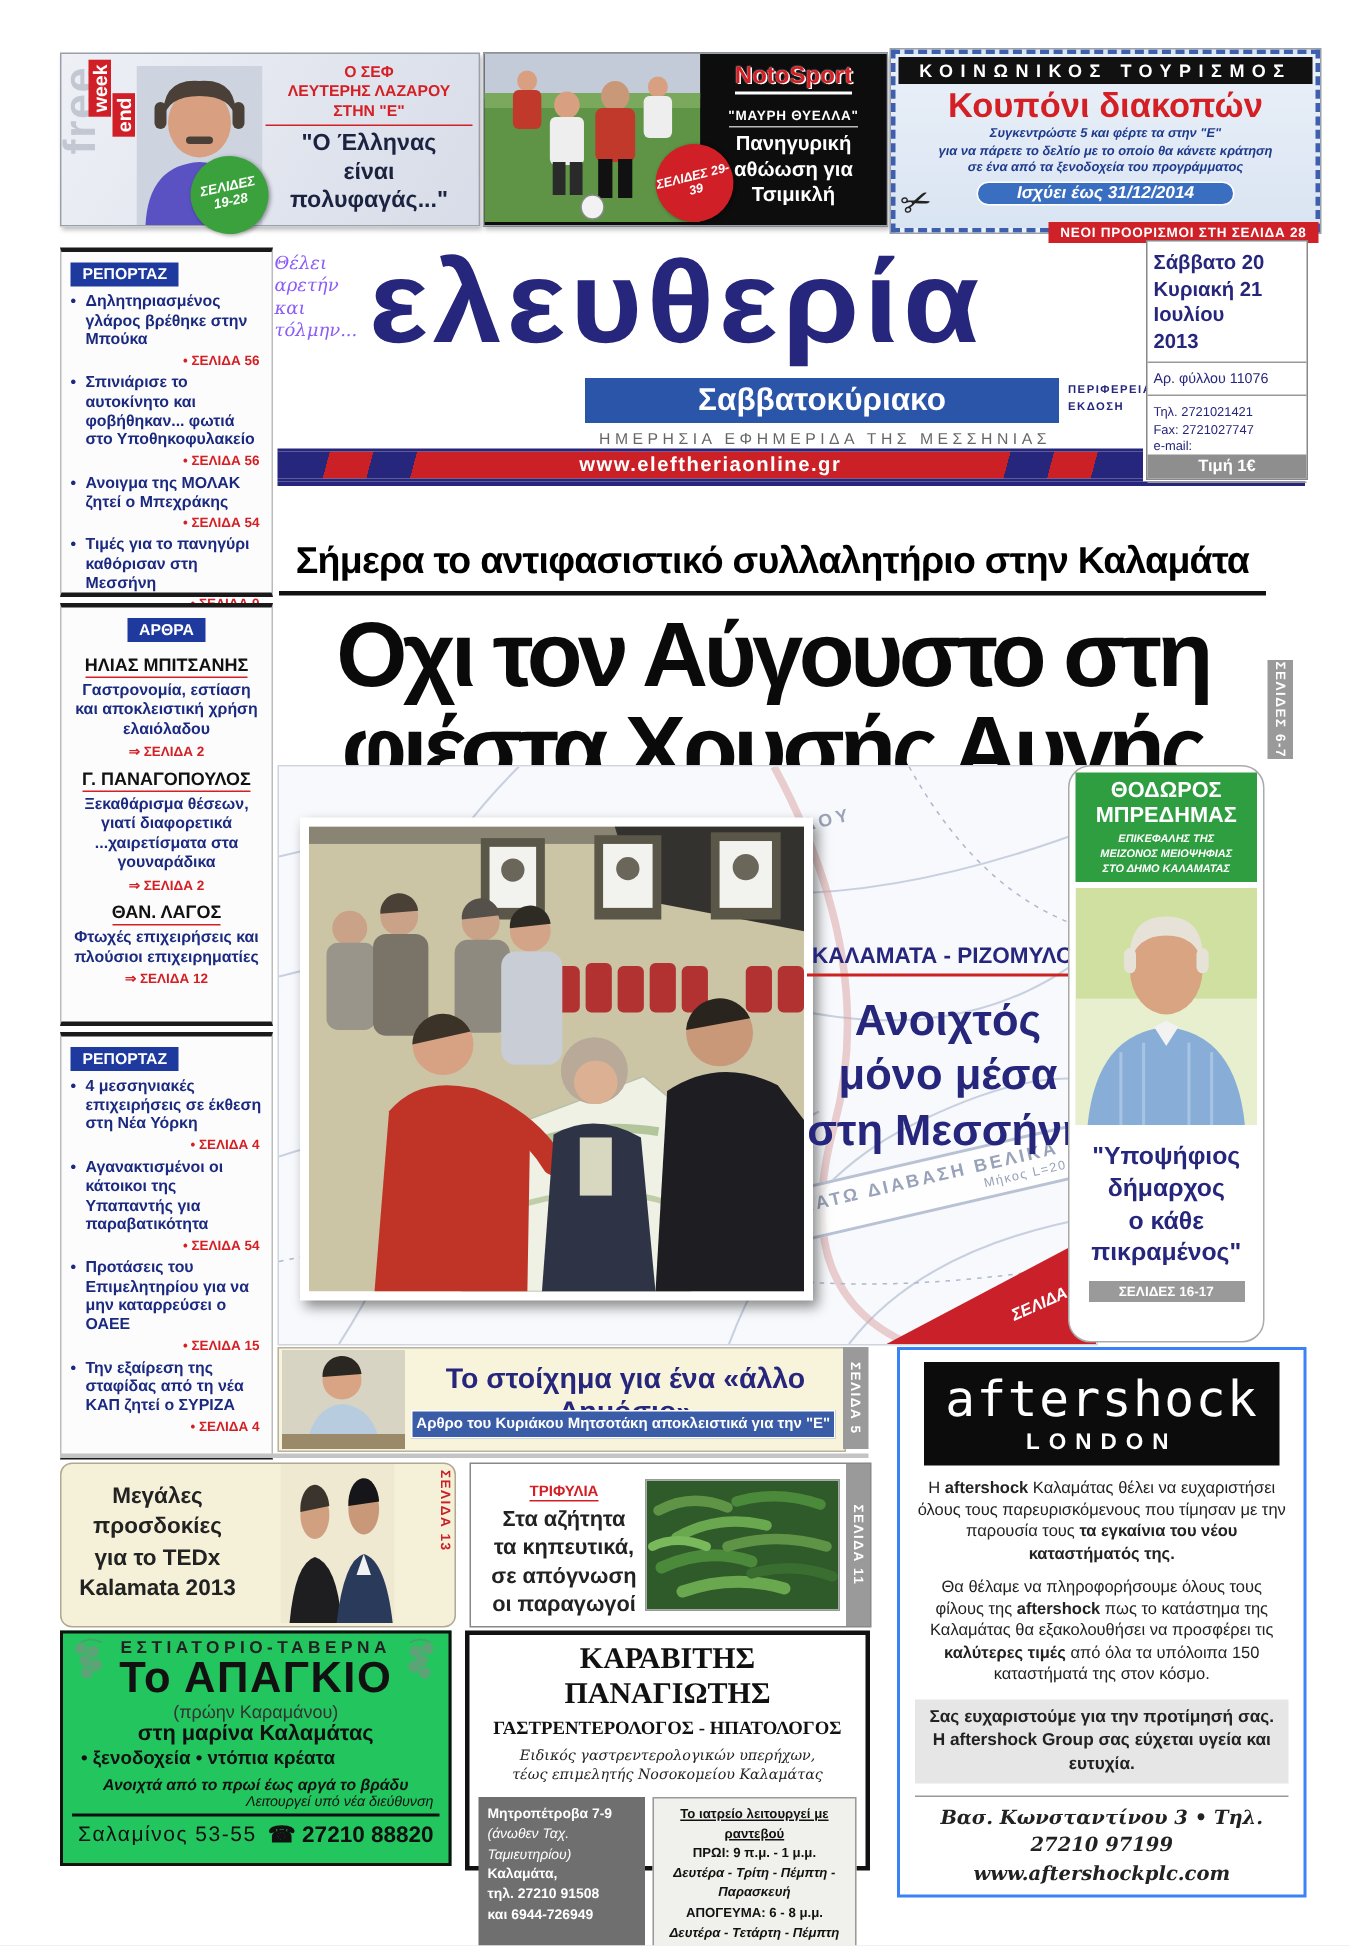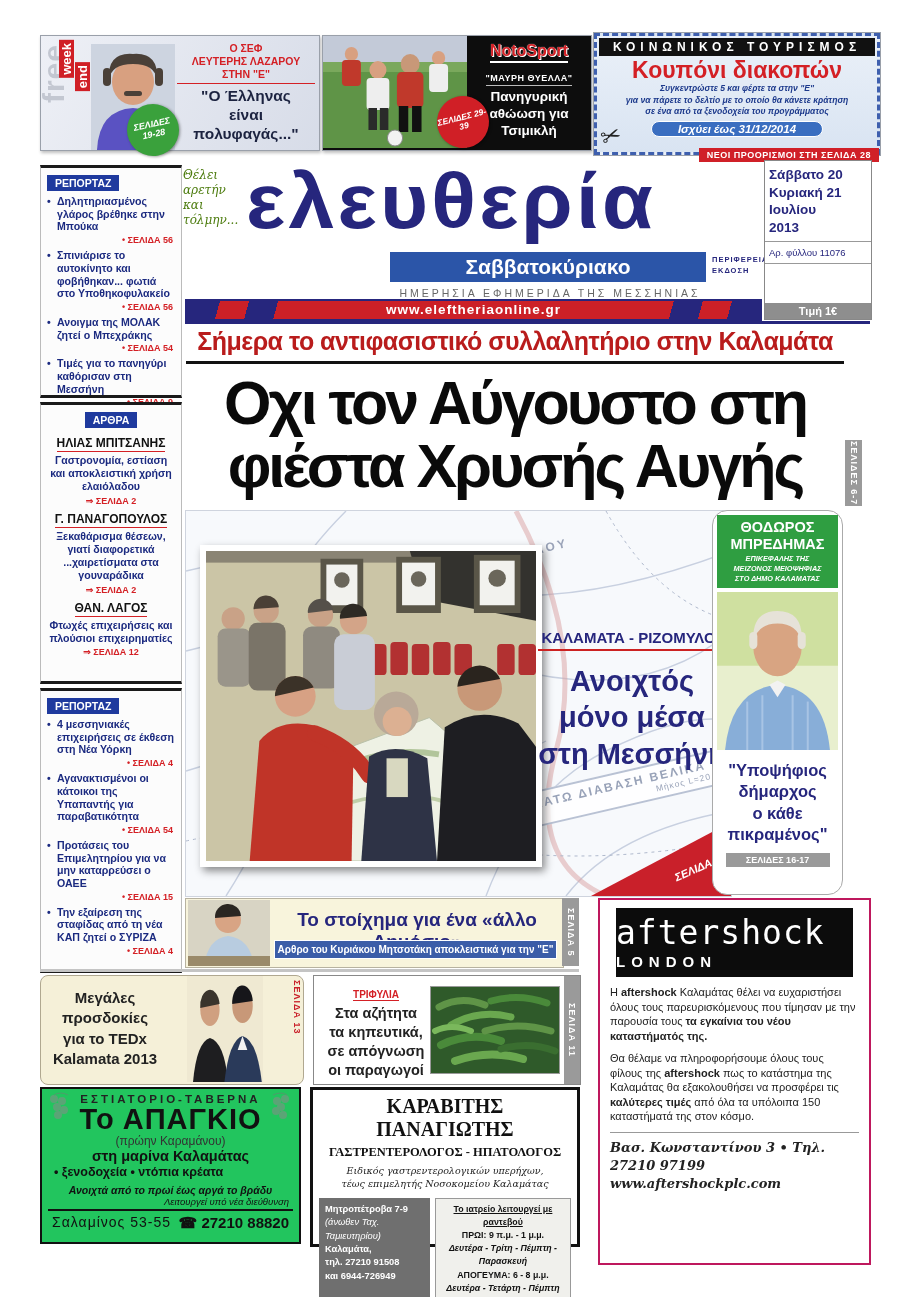--- a/index.html
+++ b/index.html
@@ -42,21 +42,21 @@
   .coupon-head{background:#111;color:#fff;font-weight:bold;font-size:12px;letter-spacing:5px;text-align:center;
         padding:2px 0;}
   .coupon-title{font-size:23px;font-weight:bold;color:#d42025;text-align:center;line-height:1.1;margin-top:2px;}
   .coupon-line{font-size:8.6px;font-weight:bold;font-style:italic;color:#1d3a8c;text-align:center;line-height:1.35;}
   .coupon-pill{width:170px;margin:3px auto 0;background:#3a6ec0;border:1px solid #fff;border-radius:10px;
         color:#fff;font-weight:bold;font-style:italic;font-size:11.5px;text-align:center;padding:1px 0;}
   .coupon-foot{position:absolute;right:-2px;bottom:-10px;background:#d02028;color:#fff;font-weight:bold;
         font-size:9px;padding:2px 8px;letter-spacing:.5px;}
   .scissors{position:absolute;left:4px;bottom:2px;font-size:24px;transform:rotate(-20deg);color:#222;}
   
-  .motto{font-family:"DejaVu Serif",serif;font-style:italic;font-size:12px;color:#4d7c0f;line-height:1.25;}
+  .motto{font-family:"DejaVu Serif",serif;font-style:italic;font-size:12px;color:#8b5cf6;line-height:1.25;}
   #logo{font-size:78px;font-weight:800;color:#26267d;letter-spacing:3px;transform:scaleX(1.06) scaleY(1.0);
         transform-origin:left top;line-height:.95;}
   #edition-bar{background:#2b55a8;color:#fff;font-weight:bold;font-size:21px;text-align:center;line-height:30px;}
   #regional{font-size:7.5px;font-weight:bold;color:#26267d;letter-spacing:1px;line-height:1.5;}
   #subtitle{font-size:10.5px;color:#666;letter-spacing:3px;text-align:center;}
   #www-banner{background:linear-gradient(105deg,#26267d 0 6%,#cc2027 6% 11%,#26267d 11% 16%,#cc2027 16% 84%,
         #26267d 84% 89%,#cc2027 89% 94%,#26267d 94% 100%);border-top:2px solid #26267d;border-bottom:2px solid #26267d;
         color:#fff;font-weight:bold;font-size:13.5px;text-align:center;line-height:18px;letter-spacing:1px;}
   #datebox{border:1px solid #888;background:#fff;}
   .datebox-sec{padding:5px 4px;text-align:left;border-bottom:1px solid #999;}
@@ -70,22 +70,22 @@
         border-bottom:3px solid #1a1a1a;padding:5px 6px;box-sizing:border-box;}
   .schip{display:inline-block;background:#1f3a9e;color:#fff;font-weight:bold;font-size:10.5px;padding:2px 8px;margin-bottom:4px;}
   .sitem{font-size:10.6px;font-weight:bold;color:#1b2a80;line-height:1.2;margin-bottom:2px;display:flex;}
   .sitem .blt{flex:0 0 10px;color:#1b2a80;}
   .spage{font-size:9px;font-weight:bold;color:#d42025;text-align:right;margin:0 2px 4px 0;}
   .sauthor{font-size:12px;font-weight:bold;color:#111;text-align:center;border-bottom:1px solid #d42025;
         display:inline-block;padding-bottom:1px;margin:4px 0 2px;}
   .sarttext{font-size:10.6px;color:#1b2a80;font-weight:bold;text-align:center;line-height:1.25;}
   .spage-c{font-size:9px;font-weight:bold;color:#d42025;text-align:center;margin:2px 0 2px;}
   
-  #lead-kicker{font-size:25px;font-weight:bold;color:#b91c1c;text-align:center;border-bottom:3px solid #111;
-        padding-bottom:5px;letter-spacing:-.5px;}
+  #lead-kicker{font-size:25px;font-weight:bold;color:#000000;text-align:center;border-bottom:3px solid #111;
+        padding-bottom:5px;letter-spacing:-.5px;margin-top:33px;}
   .headline{font-size:61px;font-weight:800;color:#0a0a0a;text-align:center;letter-spacing:-3px;line-height:1.04;}
   #lead-tab{left:845px;top:440px;width:17px;height:66px;}
   
   #feature{border:1px solid #cfd4de;background:#fbfcfe;overflow:hidden;}
   .map-label-top{position:absolute;left:160px;top:50px;transform:rotate(-13deg);color:#9aa3b8;font-size:12px;
         letter-spacing:3px;font-weight:bold;}
   .map-box{position:absolute;left:338px;top:258px;width:200px;padding:4px 6px;border:2px solid #b9c2d4;background:rgba(255,255,255,.85);
         transform:rotate(-13deg);color:#98a2b8;font-weight:bold;font-size:12px;letter-spacing:2px;}
   .map-len{font-size:8.5px;letter-spacing:1px;text-align:right;font-weight:normal;}
   .photo-frame{position:absolute;left:14px;top:34px;width:342px;height:322px;background:#fff;padding:6px;
@@ -114,21 +114,21 @@
   
   #tedx{background:#f5f0d8;border:1px solid #b0a890;border-radius:8px;display:flex;overflow:hidden;gap:28px;}
   .tedx-text{flex:0 0 108px;padding:12px 0 0 10px;font-size:15px;font-weight:bold;color:#222;text-align:center;line-height:1.35;}
   .tedx-pages{writing-mode:vertical-rl;color:#c9202a;font-weight:bold;font-size:9px;padding:4px 1px;letter-spacing:1px;}
   #trifylia{background:#fff;border:1px solid #888;display:flex;overflow:hidden;}
   .trif-text{flex:0 0 108px;padding:8px 0 0 8px;text-align:center;}
   .trif-kicker{display:inline-block;font-size:10px;font-weight:bold;color:#d42025;border-bottom:1px solid #d42025;margin-bottom:3px;}
   .trif-line{font-size:14.5px;font-weight:bold;color:#222;line-height:1.3;}
   .trif-photo{flex:1;margin:10px 4px 10px 0;border:1px solid #999;}
   
-  #aftershock{background:#fff;border:2px solid #be185d;box-sizing:border-box;padding:8px 10px;text-align:left;}
+  #aftershock{background:#fff;border:2px solid #3b82f6;box-sizing:border-box;padding:8px 10px;text-align:center;}
   .as-logo-box{background:#0c0c0c;margin:0 6px;padding:8px 0 7px;}
   .as-logo{color:#fff;font-family:"DejaVu Sans Mono",monospace;font-size:33px;letter-spacing:1px;line-height:1;}
   .as-london{color:#fff;font-weight:bold;font-size:15px;letter-spacing:6px;margin-top:4px;}
   .as-p{font-size:11px;color:#222;line-height:1.32;margin-top:8px;}
   .as-thanks{background:#e6e6e6;font-size:11.5px;font-weight:bold;color:#222;line-height:1.35;padding:5px 2px;margin-top:9px;}
   .as-addr{font-family:"DejaVu Serif",serif;font-style:italic;font-weight:bold;font-size:13px;color:#222;
         margin-top:8px;line-height:1.4;border-top:1px solid #999;padding-top:6px;}
   
   #apagkio{background:#22c55e;border:2px solid #111;box-sizing:border-box;text-align:center;padding:4px 6px;position:absolute;}
   .ap-header{font-size:11.5px;font-weight:bold;letter-spacing:3px;color:#222;}
@@ -245,20 +245,26 @@
   <div class="abs" style="left:185px;top:321px;width:685px;height:3px;background:#26267d;"></div>
 
   <div class="abs" id="datebox" style="left:764px;top:160px;width:106px;height:158px;">
     <div class="datebox-sec">
       <div class="date-line">Σάββατο 20</div>
       <div class="date-line">Κυριακή 21</div>
       <div class="date-line">Ιουλίου</div>
       <div class="date-line">2013</div>
     </div>
     <div class="datebox-sec issue">Αρ. φύλλου 11076</div>
+    <div class="datebox-sec contact">
+      <span>Τηλ. 2721021421</span><br>
+      <span>Fax: 2721027747</span><br>
+      <span>e-mail:</span><br>
+      <span class="b">elefkim@gmail.com</span>
+    </div>
     <div class="price-bar">Τιμή 1€</div>
   </div>
 
   <div class="abs sbox" style="top:165px;height:233px;">
     <span class="schip">ΡΕΠΟΡΤΑΖ</span>
     <div class="sitem">
         <span class="blt">•</span>
         <span>Δηλητηριασμένος γλάρος βρέθηκε στην Μπούκα</span>
       </div>
     <div class="spage">• <span>ΣΕΛΙΔΑ 56</span></div>
@@ -504,20 +510,24 @@
     <div class="vtab" style="width:16px;">ΣΕΛΙΔΑ 11</div>
   </div>
 
   <div class="abs" id="aftershock" style="left:598px;top:898px;width:273px;height:367px;">
     <div class="as-logo-box">
       <div class="as-logo">aftershock</div>
       <div class="as-london">LONDON</div>
     </div>
     <div class="as-p"><span>Η </span><span class="b">aftershock</span><span> Καλαμάτας θέλει να ευχαριστήσει όλους τους παρευρισκόμενους που τίμησαν με την παρουσία τους </span><span class="b">τα εγκαίνια του νέου καταστήματός της.</span></div>
     <div class="as-p"><span>Θα θέλαμε να πληροφορήσουμε όλους τους φίλους της </span><span class="b">aftershock</span><span> πως το κατάστημα της Καλαμάτας θα εξακολουθήσει να προσφέρει τις </span><span class="b">καλύτερες τιμές</span><span> από όλα τα υπόλοιπα 150 καταστήματά της στον κόσμο.</span></div>
+    <div class="as-thanks">
+      <span>Σας ευχαριστούμε για την προτίμησή σας.</span><br>
+      <span>Η aftershock Group σας εύχεται υγεία και ευτυχία.</span>
+    </div>
     <div class="as-addr">
       <span>Βασ. Κωνσταντίνου 3 • Τηλ. 27210 97199</span><br>
       <span>www.aftershockplc.com</span>
     </div>
   </div>
 
   <div id="apagkio" style="left:40px;top:1087px;width:261px;height:157px;">
     <svg class="grapes" style="left:4px;" width="26" height="30" viewBox="0 0 26 30">
       <g fill="#8a8a8a">
           <circle cx="8" cy="8" r="4"></circle>

